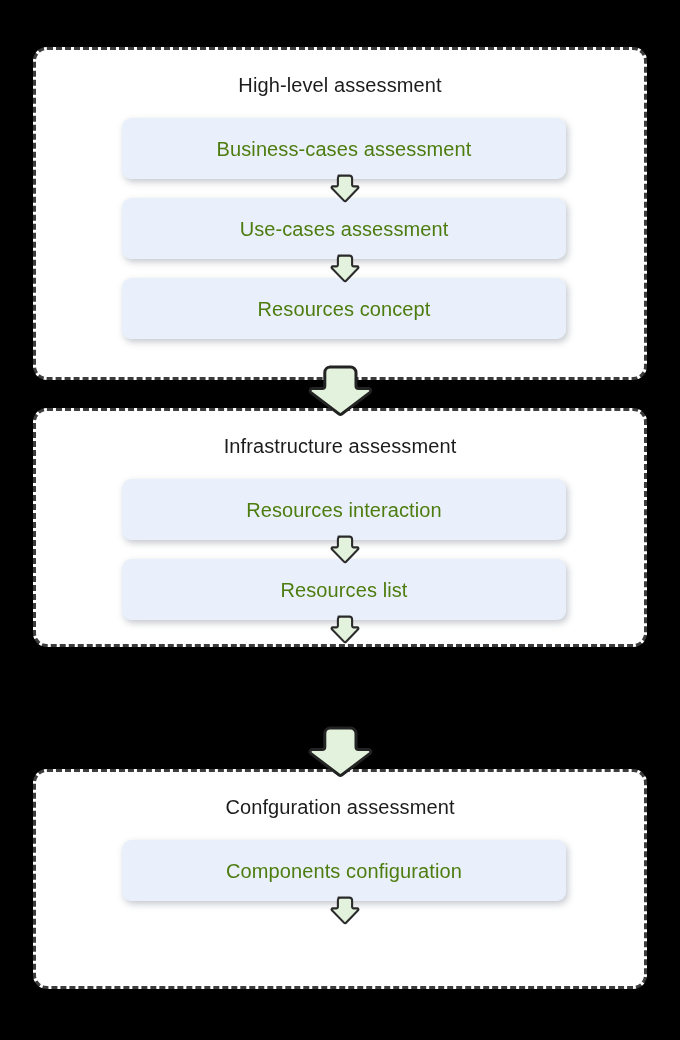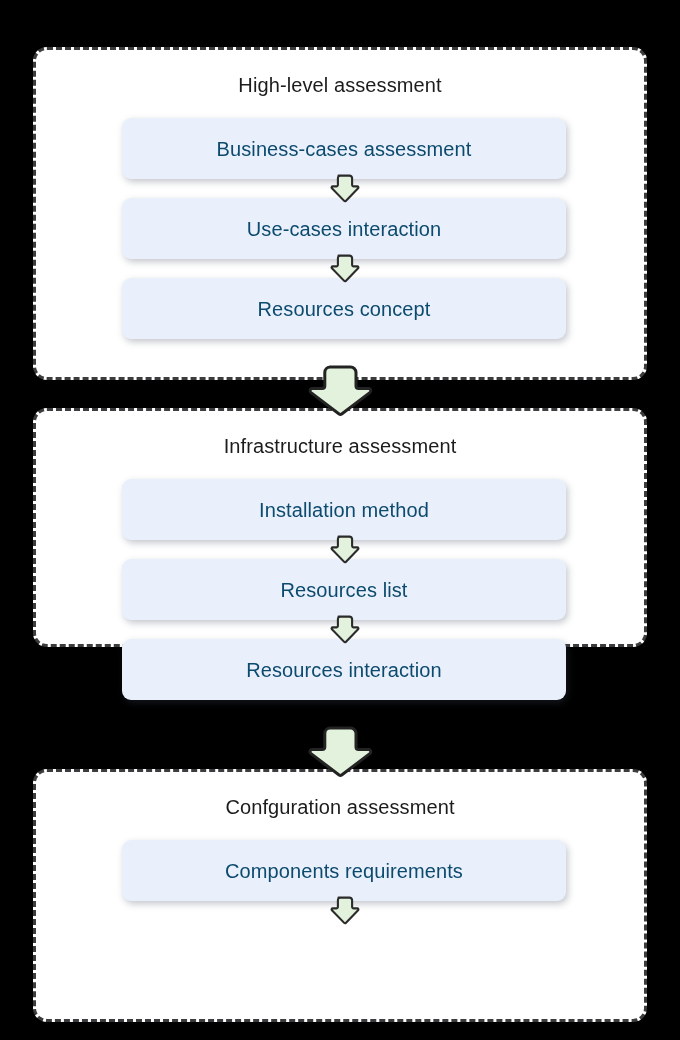--- a/index.html
+++ b/index.html
@@ -30,21 +30,21 @@
     position: absolute;
     left: 33px;
     width: 614px;
     box-sizing: border-box;
     background: #ffffff;
     border: 3px dashed #3c3c3e;
     border-radius: 14px;
   }
   #section-0 { top: 31px;  height: 333px; }
   #section-1 { top: 392px; height: 239px; }
-  #section-2 { top: 753px; height: 253px; }
+  #section-2 { top: 753px; height: 220px; }
 
   .section-title {
     position: absolute;
     left: 0;
     width: 100%;
     text-align: center;
     font-size: 20px;
     color: #1c1c1c;
     letter-spacing: 0.1px;
     line-height: 24px;
@@ -69,21 +69,21 @@
     border-radius: 9px;
     box-shadow: 2px 3px 7px rgba(60,70,90,0.30);
     display: flex;
     align-items: center;
     justify-content: center;
     margin-bottom: 19px;
   }
   .step-box:last-child { margin-bottom: 0; }
   .step-label {
     font-size: 20px;
-    color: #0c4a6e;
+    color: #4d7c0f;
     line-height: 24px;
     text-align: center;
     letter-spacing: 0.1px;
   }
 
   
   .mini-arrow {
     position: absolute;
     left: 50%;
     margin-left: -17px;
@@ -117,21 +117,21 @@
 
   <div class="section" id="section-0">
     <div class="section-title">High-level assessment</div>
     <div class="steps">
 
       <div class="step-box">
         <span class="step-label">Business-cases assessment</span>
       </div>
 
       <div class="step-box">
-        <span class="step-label">Use-cases interaction</span>
+        <span class="step-label">Use-cases assessment</span>
       </div>
 
       <div class="step-box">
         <span class="step-label">Resources concept</span>
       </div>
 
       <div class="mini-arrow mini-arrow-0">
         <svg viewBox="0 0 34 30" xmlns="http://www.w3.org/2000/svg">
           <path d="M11.5 1.6 h11 a2.6 2.6 0 0 1 2.6 2.6 v6.6 a1.6 1.6 0 0 0 1.6 1.6 h3.6 a1.1 1.1 0 0 1 0.8 1.9 l-12.3 12.6 a1.1 1.1 0 0 1 -1.6 0 l-12.3 -12.6 a1.1 1.1 0 0 1 0.8 -1.9 h3.6 a1.6 1.6 0 0 0 1.6 -1.6 v-6.6 a2.6 2.6 0 0 1 2.6 -2.6 z" fill="#e3f2dd" stroke="#2b2b2b" stroke-width="2.1" stroke-linejoin="round"></path>
         </svg>
@@ -148,30 +148,27 @@
   <div class="big-arrow" id="big-arrow-0">
     <svg viewBox="0 0 72 52" xmlns="http://www.w3.org/2000/svg">
       <path d="M25.5 3 h21 a5.5 5.5 0 0 1 5.5 5.5 v13.5 a2.6 2.6 0 0 0 2.6 2.6 h9.9 a2.2 2.2 0 0 1 1.6 3.8 l-28.4 21.6 a2.2 2.2 0 0 1 -2.6 0 l-28.4 -21.6 a2.2 2.2 0 0 1 1.6 -3.8 h9.9 a2.6 2.6 0 0 0 2.6 -2.6 v-13.5 a5.5 5.5 0 0 1 5.5 -5.5 z" fill="#e3f2dd" stroke="#232323" stroke-width="3" stroke-linejoin="round"></path>
     </svg>
   </div>
 
   <div class="section" id="section-1">
     <div class="section-title">Infrastructure assessment</div>
     <div class="steps">
 
-      <div class="step-box">
-        <span class="step-label">Installation method</span>
+
+      <div class="step-box">
+        <span class="step-label">Resources interaction</span>
       </div>
 
       <div class="step-box">
         <span class="step-label">Resources list</span>
-      </div>
-
-      <div class="step-box">
-        <span class="step-label">Resources interaction</span>
       </div>
 
       <div class="mini-arrow mini-arrow-0">
         <svg viewBox="0 0 34 30" xmlns="http://www.w3.org/2000/svg">
           <path d="M11.5 1.6 h11 a2.6 2.6 0 0 1 2.6 2.6 v6.6 a1.6 1.6 0 0 0 1.6 1.6 h3.6 a1.1 1.1 0 0 1 0.8 1.9 l-12.3 12.6 a1.1 1.1 0 0 1 -1.6 0 l-12.3 -12.6 a1.1 1.1 0 0 1 0.8 -1.9 h3.6 a1.6 1.6 0 0 0 1.6 -1.6 v-6.6 a2.6 2.6 0 0 1 2.6 -2.6 z" fill="#e3f2dd" stroke="#2b2b2b" stroke-width="2.1" stroke-linejoin="round"></path>
         </svg>
       </div>
 
       <div class="mini-arrow mini-arrow-1">
         <svg viewBox="0 0 34 30" xmlns="http://www.w3.org/2000/svg">
@@ -185,21 +182,21 @@
     <svg viewBox="0 0 72 52" xmlns="http://www.w3.org/2000/svg">
       <path d="M25.5 3 h21 a5.5 5.5 0 0 1 5.5 5.5 v13.5 a2.6 2.6 0 0 0 2.6 2.6 h9.9 a2.2 2.2 0 0 1 1.6 3.8 l-28.4 21.6 a2.2 2.2 0 0 1 -2.6 0 l-28.4 -21.6 a2.2 2.2 0 0 1 1.6 -3.8 h9.9 a2.6 2.6 0 0 0 2.6 -2.6 v-13.5 a5.5 5.5 0 0 1 5.5 -5.5 z" fill="#e3f2dd" stroke="#232323" stroke-width="3" stroke-linejoin="round"></path>
     </svg>
   </div>
 
   <div class="section" id="section-2">
     <div class="section-title">Confguration assessment</div>
     <div class="steps">
 
       <div class="step-box">
-        <span class="step-label">Components requirements</span>
+        <span class="step-label">Components configuration</span>
       </div>
 
 
       <div class="mini-arrow mini-arrow-0">
         <svg viewBox="0 0 34 30" xmlns="http://www.w3.org/2000/svg">
           <path d="M11.5 1.6 h11 a2.6 2.6 0 0 1 2.6 2.6 v6.6 a1.6 1.6 0 0 0 1.6 1.6 h3.6 a1.1 1.1 0 0 1 0.8 1.9 l-12.3 12.6 a1.1 1.1 0 0 1 -1.6 0 l-12.3 -12.6 a1.1 1.1 0 0 1 0.8 -1.9 h3.6 a1.6 1.6 0 0 0 1.6 -1.6 v-6.6 a2.6 2.6 0 0 1 2.6 -2.6 z" fill="#e3f2dd" stroke="#2b2b2b" stroke-width="2.1" stroke-linejoin="round"></path>
         </svg>
       </div>
     </div>
   </div>

